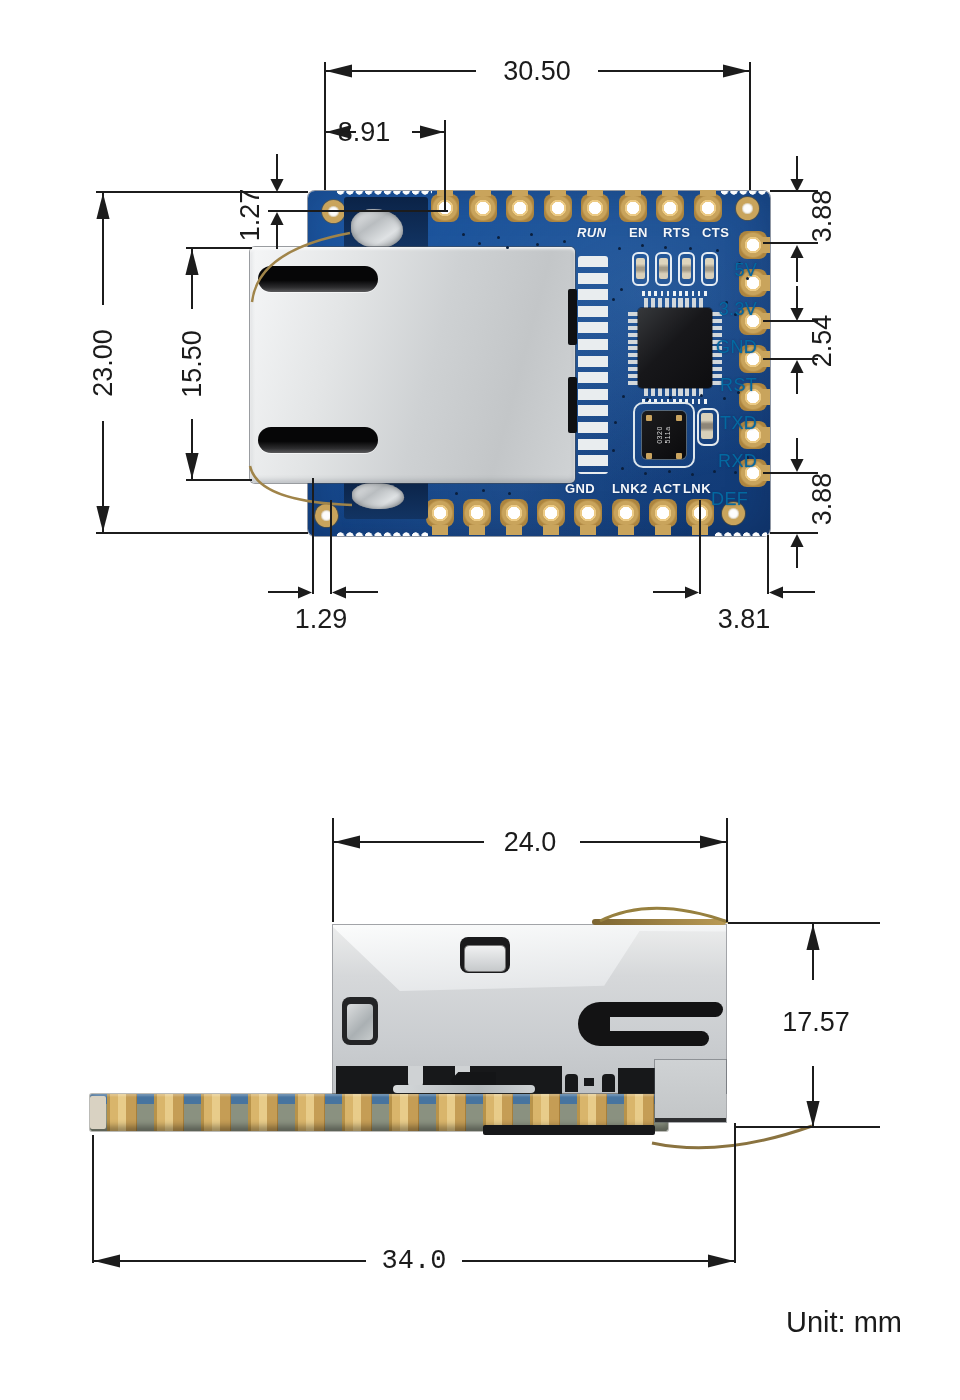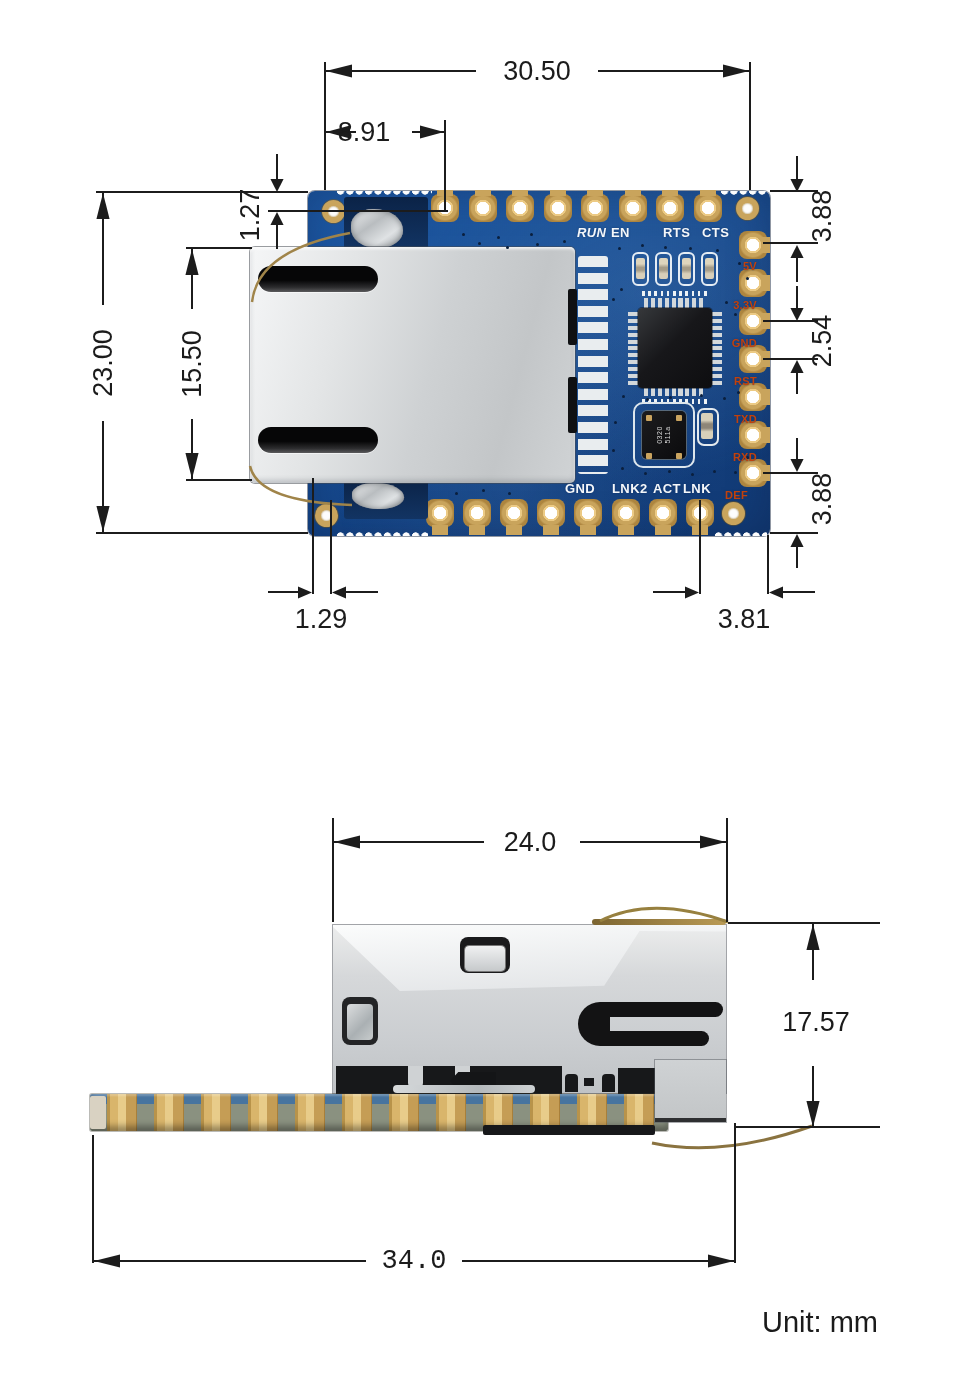--- a/index.html
+++ b/index.html
@@ -55,21 +55,21 @@
   .pins.h{width:62px;height:10px;background:repeating-linear-gradient(90deg,#d3d8db 0 4px,rgba(0,0,0,0) 4px 6.9px);}
   .ticks{position:absolute;width:66px;height:5px;background:repeating-linear-gradient(90deg,#eef3f6 0 2.6px,rgba(0,0,0,0) 2.6px 6.2px);}
   .xtal-out{position:absolute;left:633px;top:402px;width:62px;height:66px;box-sizing:border-box;border:2px solid #dde6ec;border-radius:10px;}
   .xtal-body{position:absolute;left:642px;top:411px;width:44px;height:48px;border-radius:5px;background:linear-gradient(135deg,#1c1c1e,#0b0b0d);box-shadow:0 0 0 1px rgba(200,170,100,.35);}
   .xtal-txt{position:absolute;left:642px;top:426px;width:44px;height:18px;transform:rotate(-90deg);
        display:flex;flex-direction:column;align-items:center;justify-content:center;color:#d8d8d8;font-size:7px;line-height:8px;letter-spacing:.5px;}
   .cap-out{position:absolute;left:697px;top:408px;width:22px;height:38px;box-sizing:border-box;border:2px solid #e4eaee;border-radius:7px;}
   .cap-out::before{content:'';position:absolute;left:2px;top:3px;width:12px;height:26px;border-radius:2px;
        background:linear-gradient(180deg,#d8d0ba 0 28%,#8e8678 42% 58%,#d8d0ba 72%);}
   .slab{position:absolute;color:#f4f7fa;font-weight:bold;font-size:13px;letter-spacing:.4px;text-shadow:0 0 2px rgba(20,50,100,.8);}
-  .rlab{position:absolute;left:705px;width:52px;text-align:right;color:#c2410c;font-weight:bold;font-size:11px;letter-spacing:.3px;text-shadow:0 0 2px rgba(20,50,100,.8);}
+  .rlab{position:absolute;left:705px;width:52px;text-align:right;color:#0369a1;font-weight:normal;font-size:18px;letter-spacing:.3px;text-shadow:0 0 2px rgba(20,50,100,.8);}
   .vias{position:absolute;left:0;top:0;width:3px;height:3px;border-radius:50%;background:transparent;
     box-shadow:618px 247px #0a1f3d,641px 244px #0a1f3d,664px 246px #0a1f3d,689px 247px #0a1f3d,716px 249px #0a1f3d,
       738px 262px #0a1f3d,746px 277px #0a1f3d,620px 288px #0a1f3d,612px 298px #0a1f3d,725px 301px #0a1f3d,
       734px 313px #0a1f3d,622px 395px #0a1f3d,646px 398px #0a1f3d,669px 396px #0a1f3d,700px 394px #0a1f3d,
       723px 397px #0a1f3d,737px 391px #0a1f3d,614px 421px #0a1f3d,612px 449px #0a1f3d,621px 467px #0a1f3d,
       644px 472px #0a1f3d,668px 470px #0a1f3d,691px 473px #0a1f3d,713px 470px #0a1f3d,734px 471px #0a1f3d,
       746px 456px #0a1f3d,563px 240px #0a1f3d,536px 243px #0a1f3d,506px 246px #0a1f3d,478px 242px #0a1f3d,
       462px 233px #0a1f3d,497px 236px #0a1f3d,530px 233px #0a1f3d,455px 492px #0a1f3d,482px 489px #0a1f3d,508px 492px #0a1f3d;}
   .tabdark{position:absolute;background:linear-gradient(180deg,#0b2347,#123463);border-radius:3px;}
   .blob{position:absolute;background:linear-gradient(145deg,#f2f3f4,#b9bdc0 40%,#dfe2e4 70%,#9fa4a8);
@@ -174,21 +174,21 @@
   <div class="xtal-body"></div>
   <div class="abs" style="left:646px;top:415px;width:6px;height:6px;border-radius:1px;background:#caa45f;box-shadow:30px 0 #caa45f,0 38px #caa45f,30px 38px #caa45f;"></div>
   <div class="xtal-txt">
     <span>0320</span>
     <span>511a</span>
   </div>
   <div class="cap-out"></div>
   <div class="vias"></div>
 
   <span class="slab" style="left:577px;top:225px;font-style:italic;">RUN</span>
-  <span class="slab" style="left:611px;top:225px;">EN</span>
+  <span class="slab" style="left:629px;top:225px;">EN</span>
   <span class="slab" style="left:663px;top:225px;">RTS</span>
   <span class="slab" style="left:702px;top:225px;">CTS</span>
 
   <span class="rlab" style="top:260px;">5V</span>
   <span class="rlab" style="top:299px;">3.3V</span>
   <span class="rlab" style="top:337px;">GND</span>
   <span class="rlab" style="top:375px;">RST</span>
   <span class="rlab" style="top:413px;">TXD</span>
   <span class="rlab" style="top:451px;">RXD</span>
   <span class="rlab" style="left:696px;top:489px;">DEF</span>
@@ -325,15 +325,15 @@
   <div class="dt" style="left:766px;top:1007px;width:100px;height:30px;">17.57</div>
 
   <div class="ln" style="left:92px;top:1135px;width:2px;height:128px;"></div>
   <div class="ln" style="left:734px;top:1123px;width:2px;height:140px;"></div>
   <div class="ln" style="left:94px;top:1260px;width:272px;height:2px;"></div>
   <div class="ln" style="left:462px;top:1260px;width:272px;height:2px;"></div>
   <div class="ar l" style="left:94px;top:1254px;"></div>
   <div class="ar r" style="left:708px;top:1254px;"></div>
   <div class="dt" style="left:364px;top:1246px;width:100px;height:30px;font-family:Liberation Mono, monospace;">34.0</div>
 
-  <div class="unit" style="left:762px;top:1306px;">Unit: mm</div>
+  <div class="unit" style="left:786px;top:1306px;">Unit: mm</div>
 
 </div>
 
 </body></html>

